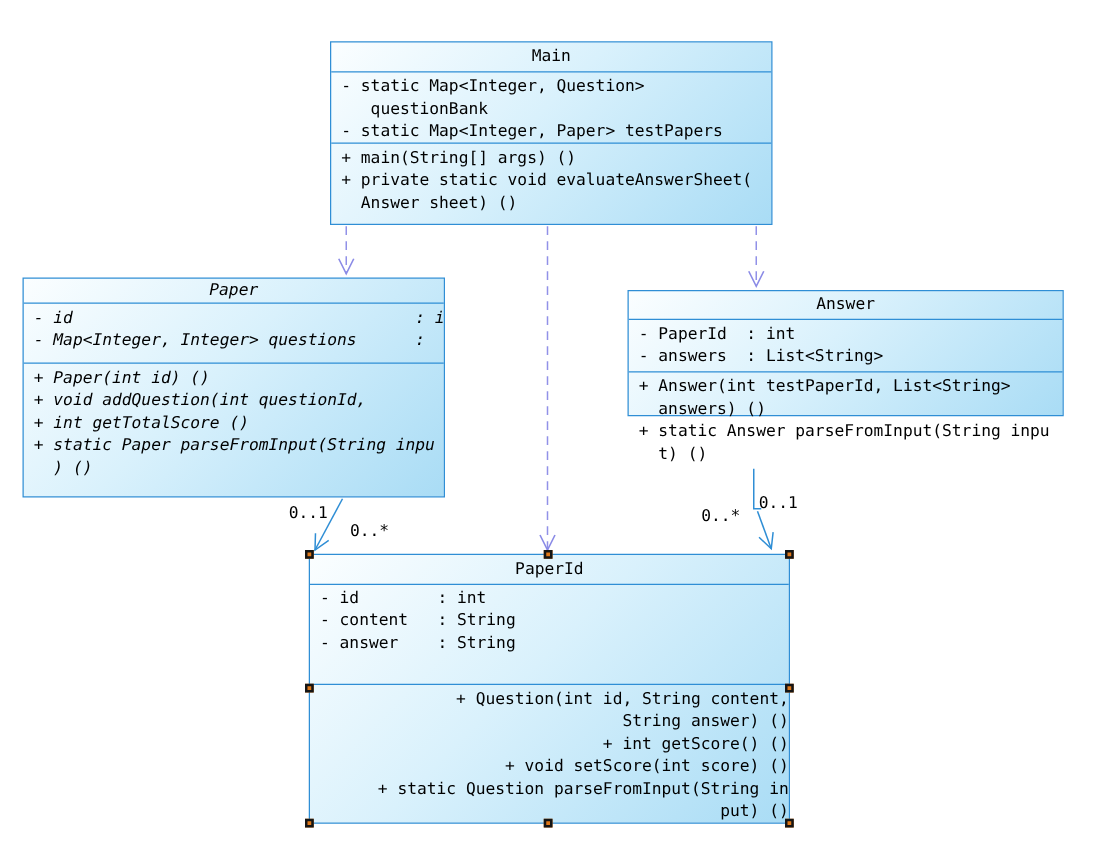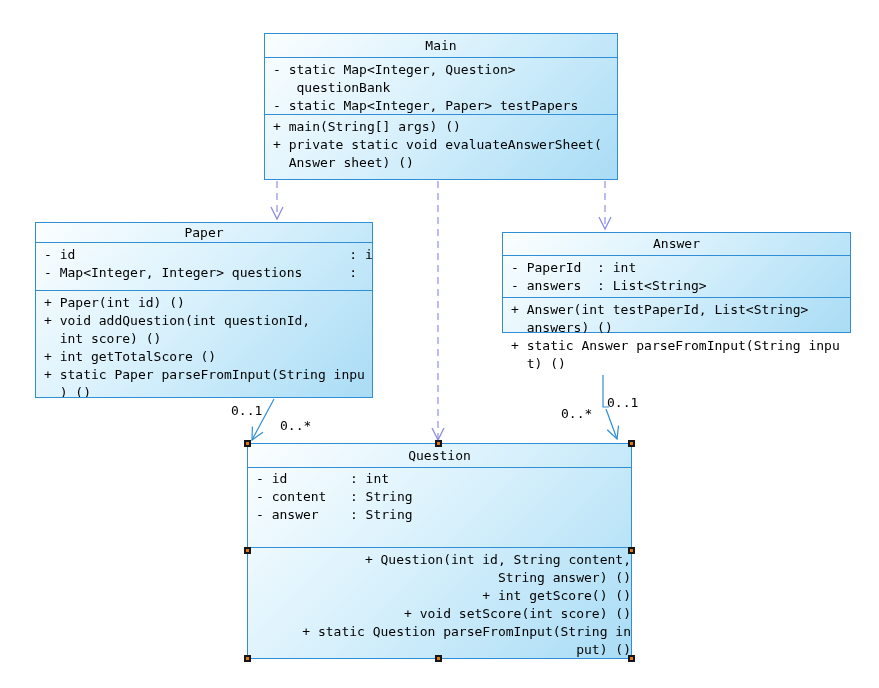--- a/index.html
+++ b/index.html
@@ -41,21 +41,21 @@
     padding-left:8px;
     overflow:hidden;
   }
   .pad-top{padding-top:3px;}
 
   #box-main    {left:264px;top:33px;width:354px;height:147px;}
   #box-main .uml-title{height:24px;line-height:23px;}
   #box-main .uml-attrs{height:57px;}
   #box-main .uml-methods{height:64px;}
 
-  #box-paper   {left:35px;top:222px;width:338px;height:176px;}
+  #box-paper   {left:18px;top:222px;width:338px;height:176px;font-style:italic;}
   #box-paper .uml-title{height:20px;line-height:19px;}
   #box-paper .uml-attrs{height:48px;}
   #box-paper .uml-methods{height:106px;}
 
   #box-answer  {left:502px;top:232px;width:349px;height:101px;}
   #box-answer .uml-title{height:23px;line-height:22px;}
   #box-answer .uml-attrs{height:42px;}
   #box-answer .uml-methods{height:76px;}
 
   #box-question{left:247px;top:443px;width:385px;height:216px;}
@@ -115,21 +115,20 @@
 
   <div class="uml-class" id="box-paper">
     <div class="uml-title">Paper</div>
     <div class="uml-attrs pad-top">
       <div class="uml-line">- id                                   : int</div>
       <div class="uml-line">- Map&lt;Integer, Integer&gt; questions      :</div>
     </div>
     <div class="uml-methods pad-top">
       <div class="uml-line">+ Paper(int id) ()</div>
       <div class="uml-line">+ void addQuestion(int questionId,</div>
-      <div class="uml-line">  int score) ()</div>
       <div class="uml-line">+ int getTotalScore ()</div>
       <div class="uml-line">+ static Paper parseFromInput(String inpu</div>
       <div class="uml-line">  ) ()</div>
     </div>
   </div>
 
   <div class="uml-class" id="box-answer">
     <div class="uml-title">Answer</div>
     <div class="uml-attrs pad-top">
       <div class="uml-line">- PaperId  : int</div>
@@ -137,21 +136,21 @@
     </div>
     <div class="uml-methods pad-top">
       <div class="uml-line">+ Answer(int testPaperId, List&lt;String&gt;</div>
       <div class="uml-line">  answers) ()</div>
       <div class="uml-line">+ static Answer parseFromInput(String inpu</div>
       <div class="uml-line">  t) ()</div>
     </div>
   </div>
 
   <div class="uml-class" id="box-question">
-    <div class="uml-title">Question</div>
+    <div class="uml-title">PaperId</div>
     <div class="uml-attrs pad-top">
       <div class="uml-line">- id        : int</div>
       <div class="uml-line">- content   : String</div>
       <div class="uml-line">- answer    : String</div>
     </div>
     <div class="uml-methods pad-top">
       <div class="uml-line">+ Question(int id, String content,</div>
       <div class="uml-line">  String answer) ()</div>
       <div class="uml-line">+ int getScore() ()</div>
       <div class="uml-line">+ void setScore(int score) ()</div>

